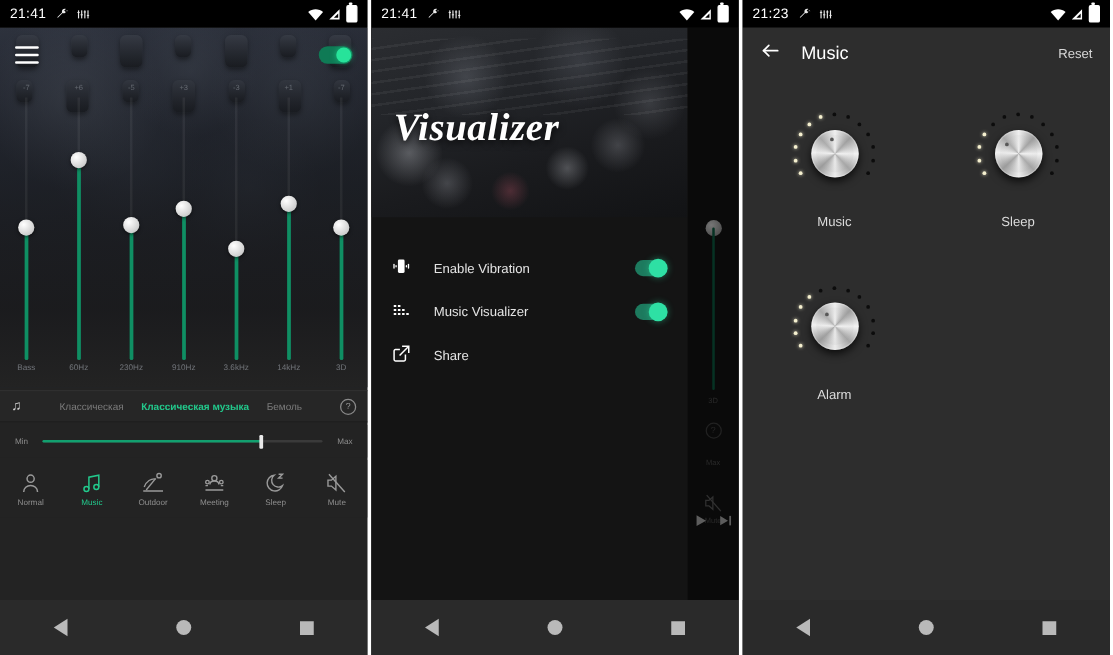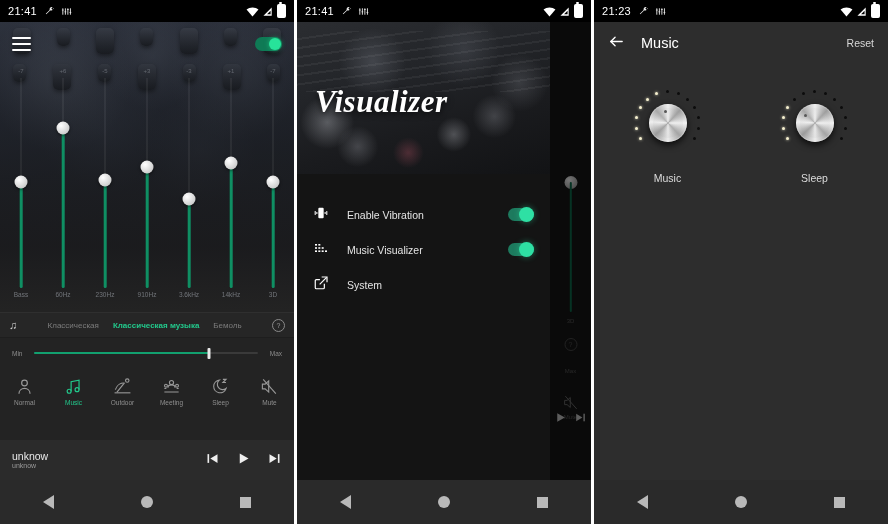--- a/index.html
+++ b/index.html
@@ -347,43 +347,20 @@
         <svg width="19" height="19" viewBox="0 0 24 24">
             <g fill="none" stroke="#9a9a9a" stroke-width="1.4">
               <path d="M11 5 6.5 9H3v6h3.5L11 19z"></path>
               <path d="M4 3l16 18"></path>
             </g>
           </svg>
         <span class="mlbl">Mute</span>
       </div>
     </div>
 
-    <div class="player">
-      <div class="trk">
-        <span class="t1">unknow</span>
-        <span class="t2">unknow</span>
-      </div>
-      <div class="pbtns">
-        <div><svg width="15" height="15" viewBox="0 0 24 24">
-              <g fill="#eee">
-                <rect x="4" y="5" width="2.6" height="14"></rect>
-                <path d="M20 5v14L8.5 12z"></path>
-              </g>
-            </svg></div>
-        <div><svg width="15" height="15" viewBox="0 0 24 24">
-              <path fill="#eee" d="M6 4l14 8-14 8z"></path>
-            </svg></div>
-        <div><svg width="15" height="15" viewBox="0 0 24 24">
-              <g fill="#eee">
-                <path d="M4 5v14l11.5-7z"></path>
-                <rect x="17.4" y="5" width="2.6" height="14"></rect>
-              </g>
-            </svg></div>
-      </div>
-    </div>
 
     <div class="navbar">
       <div class="nav-back"></div>
       <div class="nav-home"></div>
       <div class="nav-rec"></div>
     </div>
   </div>
 
   <div class="phone p2">
     <div class="statusbar">
@@ -495,21 +472,21 @@
         <div class="ditem">
           <span class="di-ic">
             <svg width="16" height="16" viewBox="0 0 24 24">
                 <g fill="none" stroke="#fff" stroke-width="1.8">
                   <path d="M17 13v6a1.6 1.6 0 0 1-1.6 1.6H5A1.6 1.6 0 0 1 3.4 19V8.6A1.6 1.6 0 0 1 5 7h5.4"></path>
                   <path d="M13 3h8v8"></path>
                   <path d="M10 14 20.4 3.6"></path>
                 </g>
               </svg>
           </span>
-          <span class="di-lb">System</span>
+          <span class="di-lb">Share</span>
         </div>
       </div>
     </div>
 
     <div class="navbar">
       <div class="nav-back"></div>
       <div class="nav-home"></div>
       <div class="nav-rec"></div>
     </div>
   </div>
@@ -593,20 +570,40 @@
             <div class="kdot off" style="left: 49.1026px; top: 9.36953px;"></div>
             <div class="kdot off" style="left: 58.4264px; top: 14.7526px;"></div>
             <div class="kdot off" style="left: 65.3468px; top: 23px;"></div>
             <div class="kdot off" style="left: 69.029px; top: 33.1169px;"></div>
             <div class="kdot off" style="left: 69.029px; top: 43.8831px;"></div>
             <div class="kdot off" style="left: 65.3468px; top: 54px;"></div>
             <div class="kmark" style="left: 29.3075px; top: 30.7865px;"></div>
           </div>
         <div class="klbl">Sleep</div>
       </div>
+      <div class="kcell">
+        <div class="kwrap">
+            <div class="kdial"></div>
+            <div class="kdot on" style="left: 11.6532px; top: 54px;"></div>
+            <div class="kdot on" style="left: 7.97096px; top: 43.8831px;"></div>
+            <div class="kdot on" style="left: 7.97096px; top: 33.1169px;"></div>
+            <div class="kdot on" style="left: 11.6532px; top: 23px;"></div>
+            <div class="kdot on" style="left: 18.5736px; top: 14.7526px;"></div>
+            <div class="kdot off" style="left: 27.8974px; top: 9.36953px;"></div>
+            <div class="kdot off" style="left: 38.5px; top: 7.5px;"></div>
+            <div class="kdot off" style="left: 49.1026px; top: 9.36953px;"></div>
+            <div class="kdot off" style="left: 58.4264px; top: 14.7526px;"></div>
+            <div class="kdot off" style="left: 65.3468px; top: 23px;"></div>
+            <div class="kdot off" style="left: 69.029px; top: 33.1169px;"></div>
+            <div class="kdot off" style="left: 69.029px; top: 43.8831px;"></div>
+            <div class="kdot off" style="left: 65.3468px; top: 54px;"></div>
+            <div class="kmark" style="left: 32.5px; top: 28.1077px;"></div>
+          </div>
+        <div class="klbl">Alarm</div>
+      </div>
     </div>
 
     <div class="navbar">
       <div class="nav-back"></div>
       <div class="nav-home"></div>
       <div class="nav-rec"></div>
     </div>
   </div>
 
 </div>

